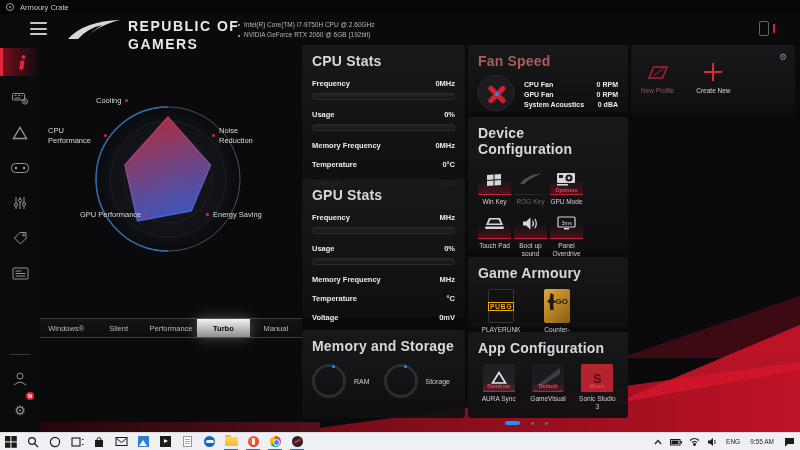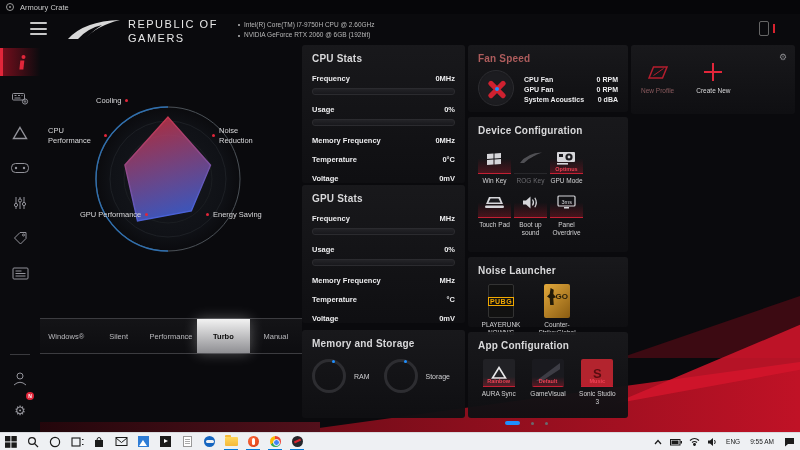--- a/index.html
+++ b/index.html
@@ -21,40 +21,40 @@
 .sidebar{position:absolute;left:0;top:0;width:40px;height:418px;background:#0b0b0e;z-index:20}
 .snav{position:absolute;left:0;width:40px;height:28px;display:flex;align-items:center;justify-content:center}
 .snav.sel{background:linear-gradient(90deg,rgba(170,15,35,.65),rgba(170,15,35,0));border-left:3px solid #e2263a}
 .sdivider{position:absolute;left:10px;top:340px;width:20px;height:1px;background:#3a3a3e}
 .badgeN{position:absolute;top:-4px;right:6px;width:8px;height:8px;border-radius:50%;background:#e2263a;color:#fff;font-size:5px;font-weight:bold;display:flex;align-items:center;justify-content:center}
 .gearGlyph{font-size:13px;color:#93939a;line-height:1}
 
 .hamburger{position:absolute;left:30px;top:8px;width:17px;height:13px;display:flex;flex-direction:column;justify-content:space-between;z-index:25}
 .hamburger span{display:block;height:2px;background:#c8c8c8;border-radius:1px}
 .brand{position:absolute;left:128px;top:4px;z-index:5}
-.brand div{font-size:11px;font-weight:normal;letter-spacing:1.5px;color:#e8e8e8;line-height:1.25}
+.brand div{font-size:14px;font-weight:bold;letter-spacing:1.5px;color:#e8e8e8;line-height:1.25}
 .roglogo{position:absolute;left:66px;top:3px;z-index:5}
 .specs{position:absolute;left:238px;top:6px;z-index:5}
 .specline{display:flex;align-items:center;gap:4px;font-size:6.5px;color:#b8b8b8;line-height:1.6}
 .specline i{width:2px;height:2px;background:#b8b8b8;border-radius:50%;flex:none}
 .devicon{position:absolute;left:755px;top:7px;width:22px;height:16px;z-index:5}
 .devicon .ph{position:absolute;left:4px;top:0;width:10px;height:15px;border:1px solid #666;border-radius:2px}
 .devicon .rb{position:absolute;right:2px;top:3px;width:2px;height:9px;background:#d8232f}
 
 .radar-svg{position:absolute;left:40px;top:30px;z-index:4}
 .rlabel{position:absolute;display:flex;align-items:center;gap:4px;z-index:6;font-size:7.5px;color:#d8d8da}
 .rdot{width:3px;height:3px;background:#e2263a;border-radius:50%;flex:none}
 .rtxt{line-height:1.3}
 
-.tabs{position:absolute;left:40px;top:304px;width:262px;height:36px;display:flex;border-top:1px solid #3c3c40;border-bottom:1px solid #3c3c40;background:linear-gradient(180deg,#141417,#0d0d10);z-index:6}
+.tabs{position:absolute;left:40px;top:304px;width:262px;height:20px;display:flex;border-top:1px solid #3c3c40;border-bottom:1px solid #3c3c40;background:linear-gradient(180deg,#141417,#0d0d10);z-index:6}
 .tab{flex:1;display:flex;align-items:center;justify-content:center;font-size:7.5px;color:#b9b9bd}
 .tab.active{background:linear-gradient(180deg,#f2f2f2,#8f8f93);color:#0a0a0a;font-weight:bold;box-shadow:0 0 14px rgba(255,255,255,.3)}
 
 .card{position:absolute;background:linear-gradient(180deg,rgba(25,25,28,.96),rgba(15,15,18,.96));border-radius:3px;padding:8px 10px;z-index:8}
-.ctitle{font-size:10px;font-weight:bold;color:#d8d8da;letter-spacing:.2px}
+.ctitle{font-size:14px;font-weight:bold;color:#d8d8da;letter-spacing:.2px}
 .ctitle.red{color:#ad5c5c}
 .stat-row{display:flex;justify-content:space-between;margin-top:10px}
 .sl,.sv{font-size:7.5px;font-weight:bold;color:#ececee}
 .bar{height:7px;border-radius:3px;background:linear-gradient(180deg,#232327,#18181c);border:1px solid #2b2b2f;margin-top:5px}
 .grp{margin-top:6px}
 
 .gauges{display:flex;margin-top:10px}
 .gwrap{display:flex;align-items:center;gap:8px;width:50%}
 .gauge{width:34px;height:34px;border-radius:50%;border:3px solid #2d2d31;position:relative}
 .gauge::after{content:'';position:absolute;top:-2px;left:17px;width:3px;height:3px;border-radius:50%;background:#1f8fff}
@@ -312,21 +312,21 @@
             <span class="sl">Temperature</span>
             <span class="sv">0°C</span>
           </div>
         <div class="stat-row">
             <span class="sl">Voltage</span>
             <span class="sv">0mV</span>
           </div>
       </div>
     </div>
 
-    <div class="card" style="left:302px;top:171px;width:163px;height:138px">
+    <div class="card" style="left:302px;top:165px;width:163px;height:138px">
       <div class="ctitle">GPU Stats</div>
       <div class="stat-row">
           <span class="sl">Frequency</span>
           <span class="sv">MHz</span>
         </div>
       <div class="bar"></div>
       <div class="stat-row">
           <span class="sl">Usage</span>
           <span class="sv">0%</span>
         </div>
@@ -451,21 +451,21 @@
             </div>
           <div class="fanrow">
               <span class="fl">System Acoustics</span>
               <span class="fv">0 dBA</span>
             </div>
         </div>
       </div>
     </div>
 
     <div class="card" style="left:468px;top:243px;width:160px;height:70px">
-      <div class="ctitle">Noise Launcher</div>
+      <div class="ctitle">Game Armoury</div>
       <div class="grow">
         <div class="gtile">
           <div class="gicon pubg">
               <span class="pubgtxt">PUBG</span>
             </div>
           <div class="glabel2"><span>PLAYERUNK</span><br><span>NOWN'S</span></div>
         </div>
         <div class="gtile">
           <div class="gicon csgo">
               <span class="csfig"></span>

